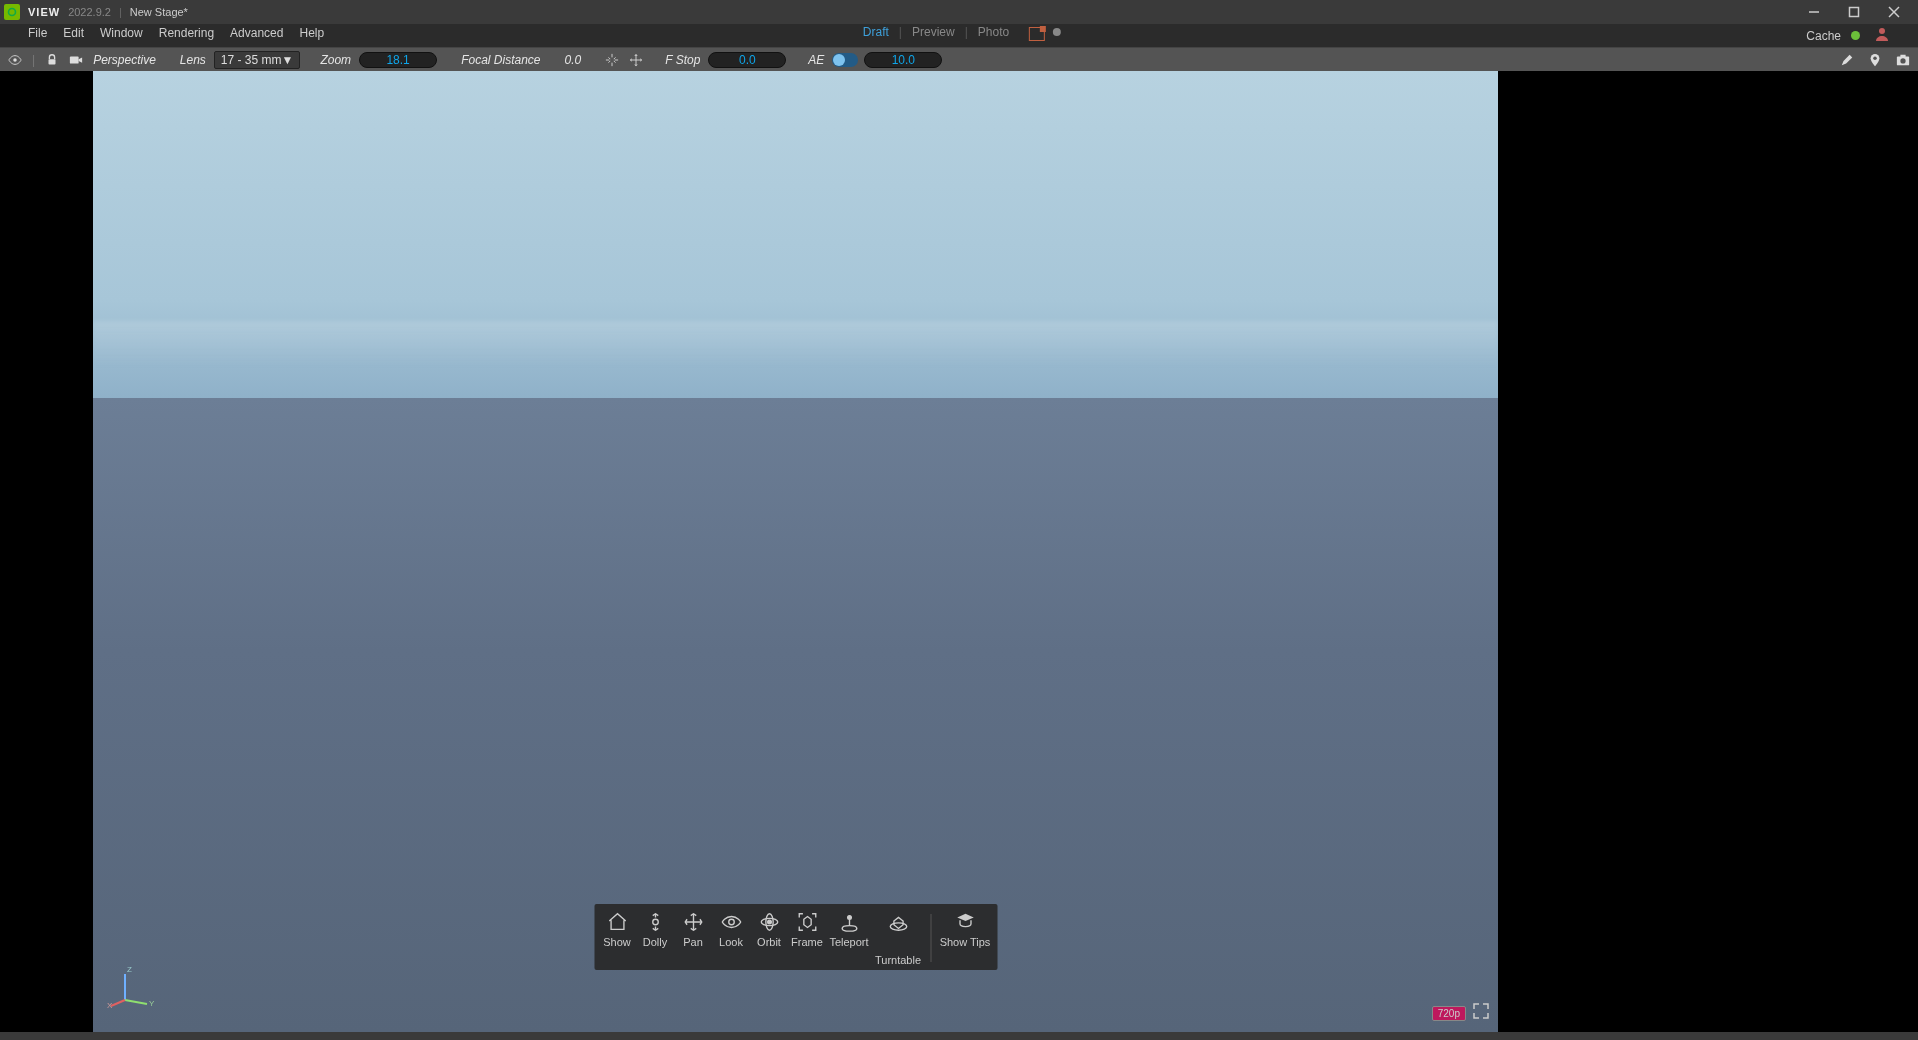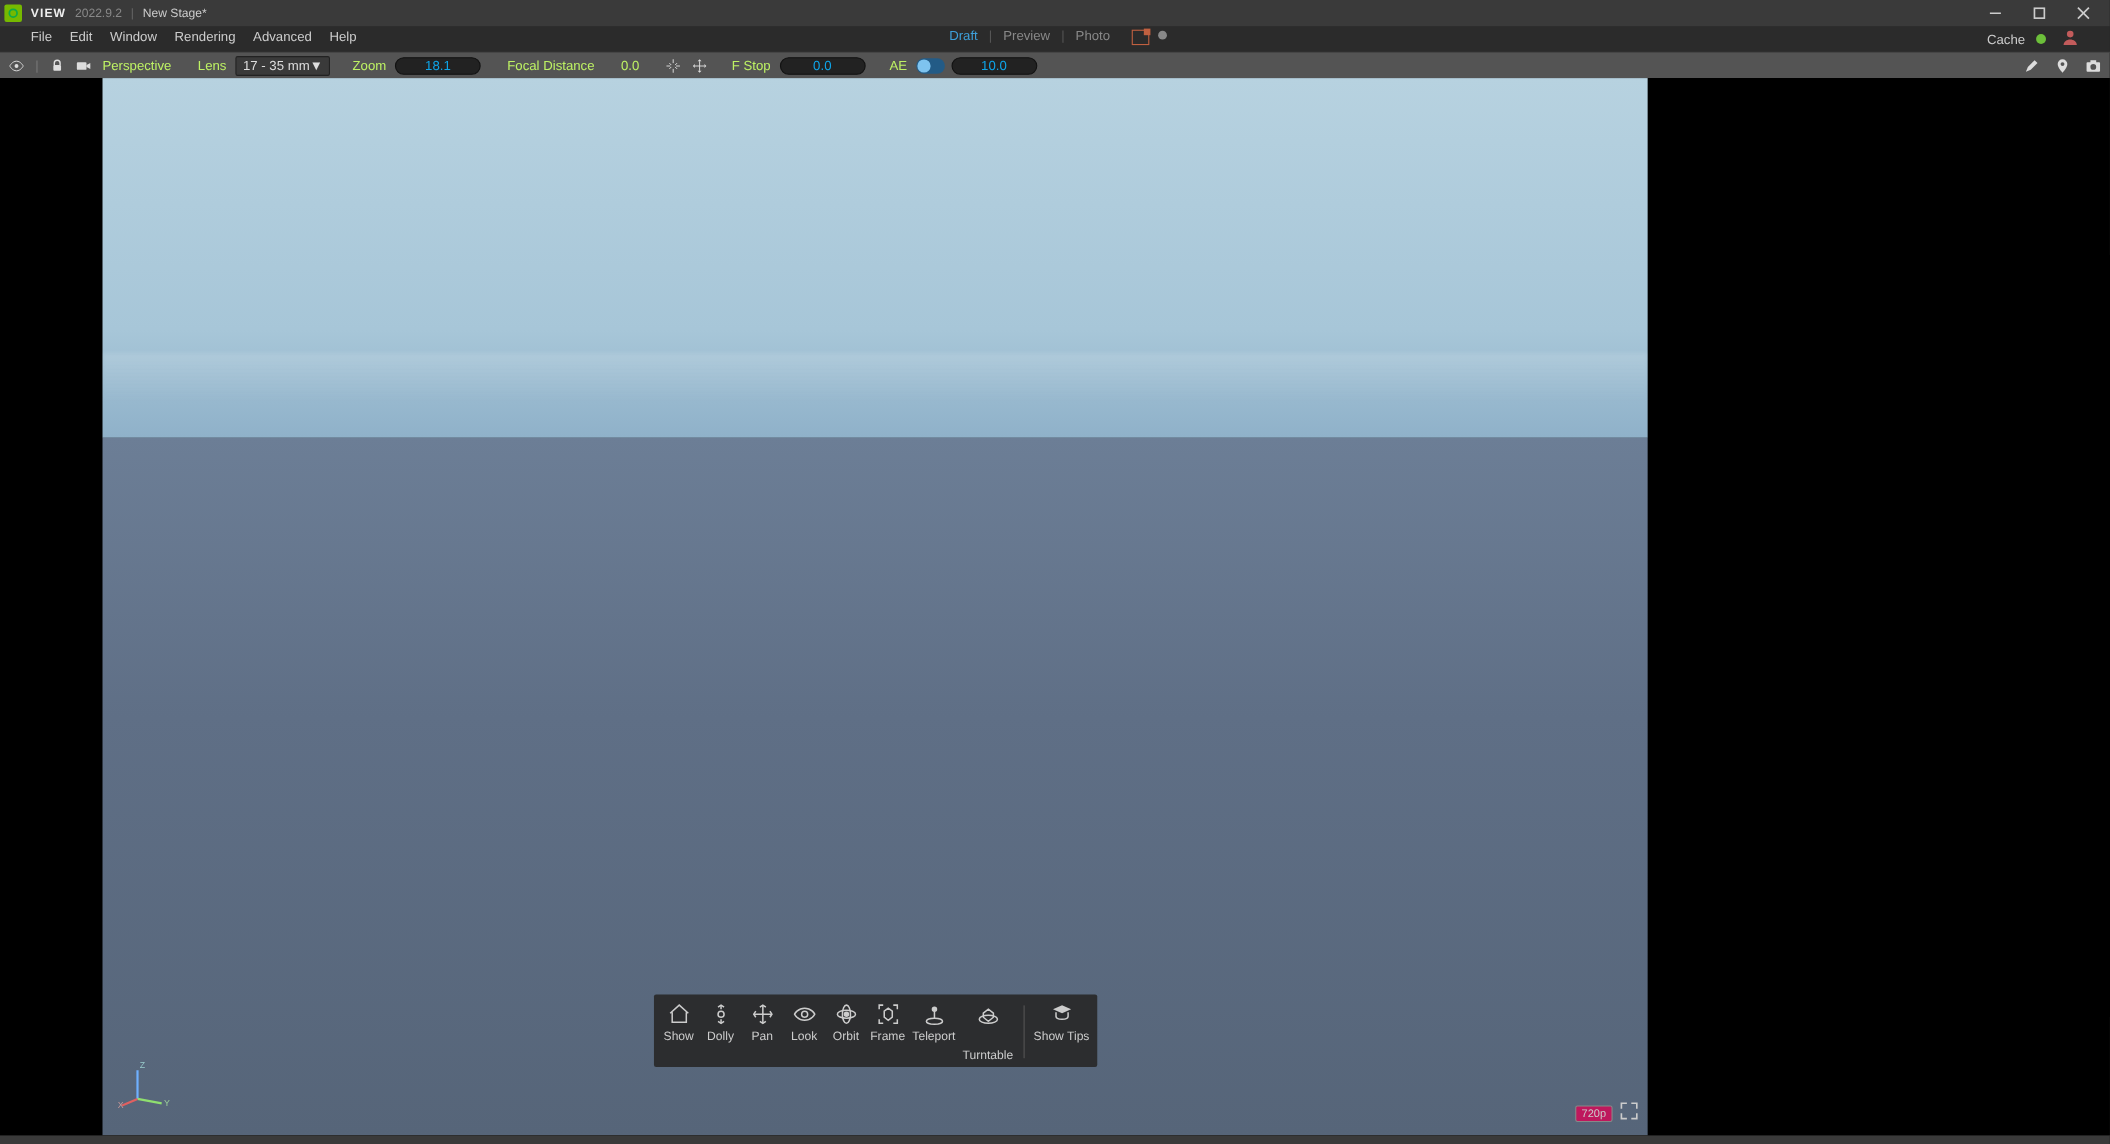--- a/index.html
+++ b/index.html
@@ -39,21 +39,21 @@
   .user-icon svg{width:16px;height:16px;}
   .user-icon{margin-left:8px;margin-right:8px;}
   
   .vp-toolbar {
     height: 24px; background: #545454; display:flex; align-items:center;
     font-size:12px; color:#ddd; padding:0 6px; gap:6px; border-top:1px solid #444;
   }
   .vp-icon{display:flex;align-items:center;justify-content:center;width:18px;height:18px;}
   .vp-icon svg{width:14px;height:14px;fill:#ddd;}
   .vp-sep{color:#777;margin:0 2px;}
-  .vp-label{color:#bef264;padding:0 2px;}
+  .vp-label{color:#e5e5e5;padding:0 2px;font-style:italic;}
   .dd{display:flex;align-items:center;background:#3a3a3a;border:1px solid #222;border-radius:2px;padding:1px 6px;min-width:78px;}
   .dd .dd-caret{margin-left:auto;}
   .pill{background:#222;border:1px solid #111;border-radius:9px;height:16px;min-width:78px;display:flex;align-items:center;justify-content:center;color:#0ea5e9;padding:0 8px;}
   .toggle{width:26px;height:14px;border-radius:7px;background:#235b86;position:relative;}
   .toggle .knob{position:absolute;top:1px;left:1px;width:12px;height:12px;border-radius:50%;background:#7ec3ef;}
   .vp-toolbar .right{margin-left:auto;display:flex;gap:10px;}
   
   .viewport-area{position:relative;height:calc(1040px - 24px - 23px - 24px - 8px);background:#000;display:flex;}
   .gutter{width:93px;background:#000;}
   .canvas{flex:1;position:relative;overflow:hidden;}

